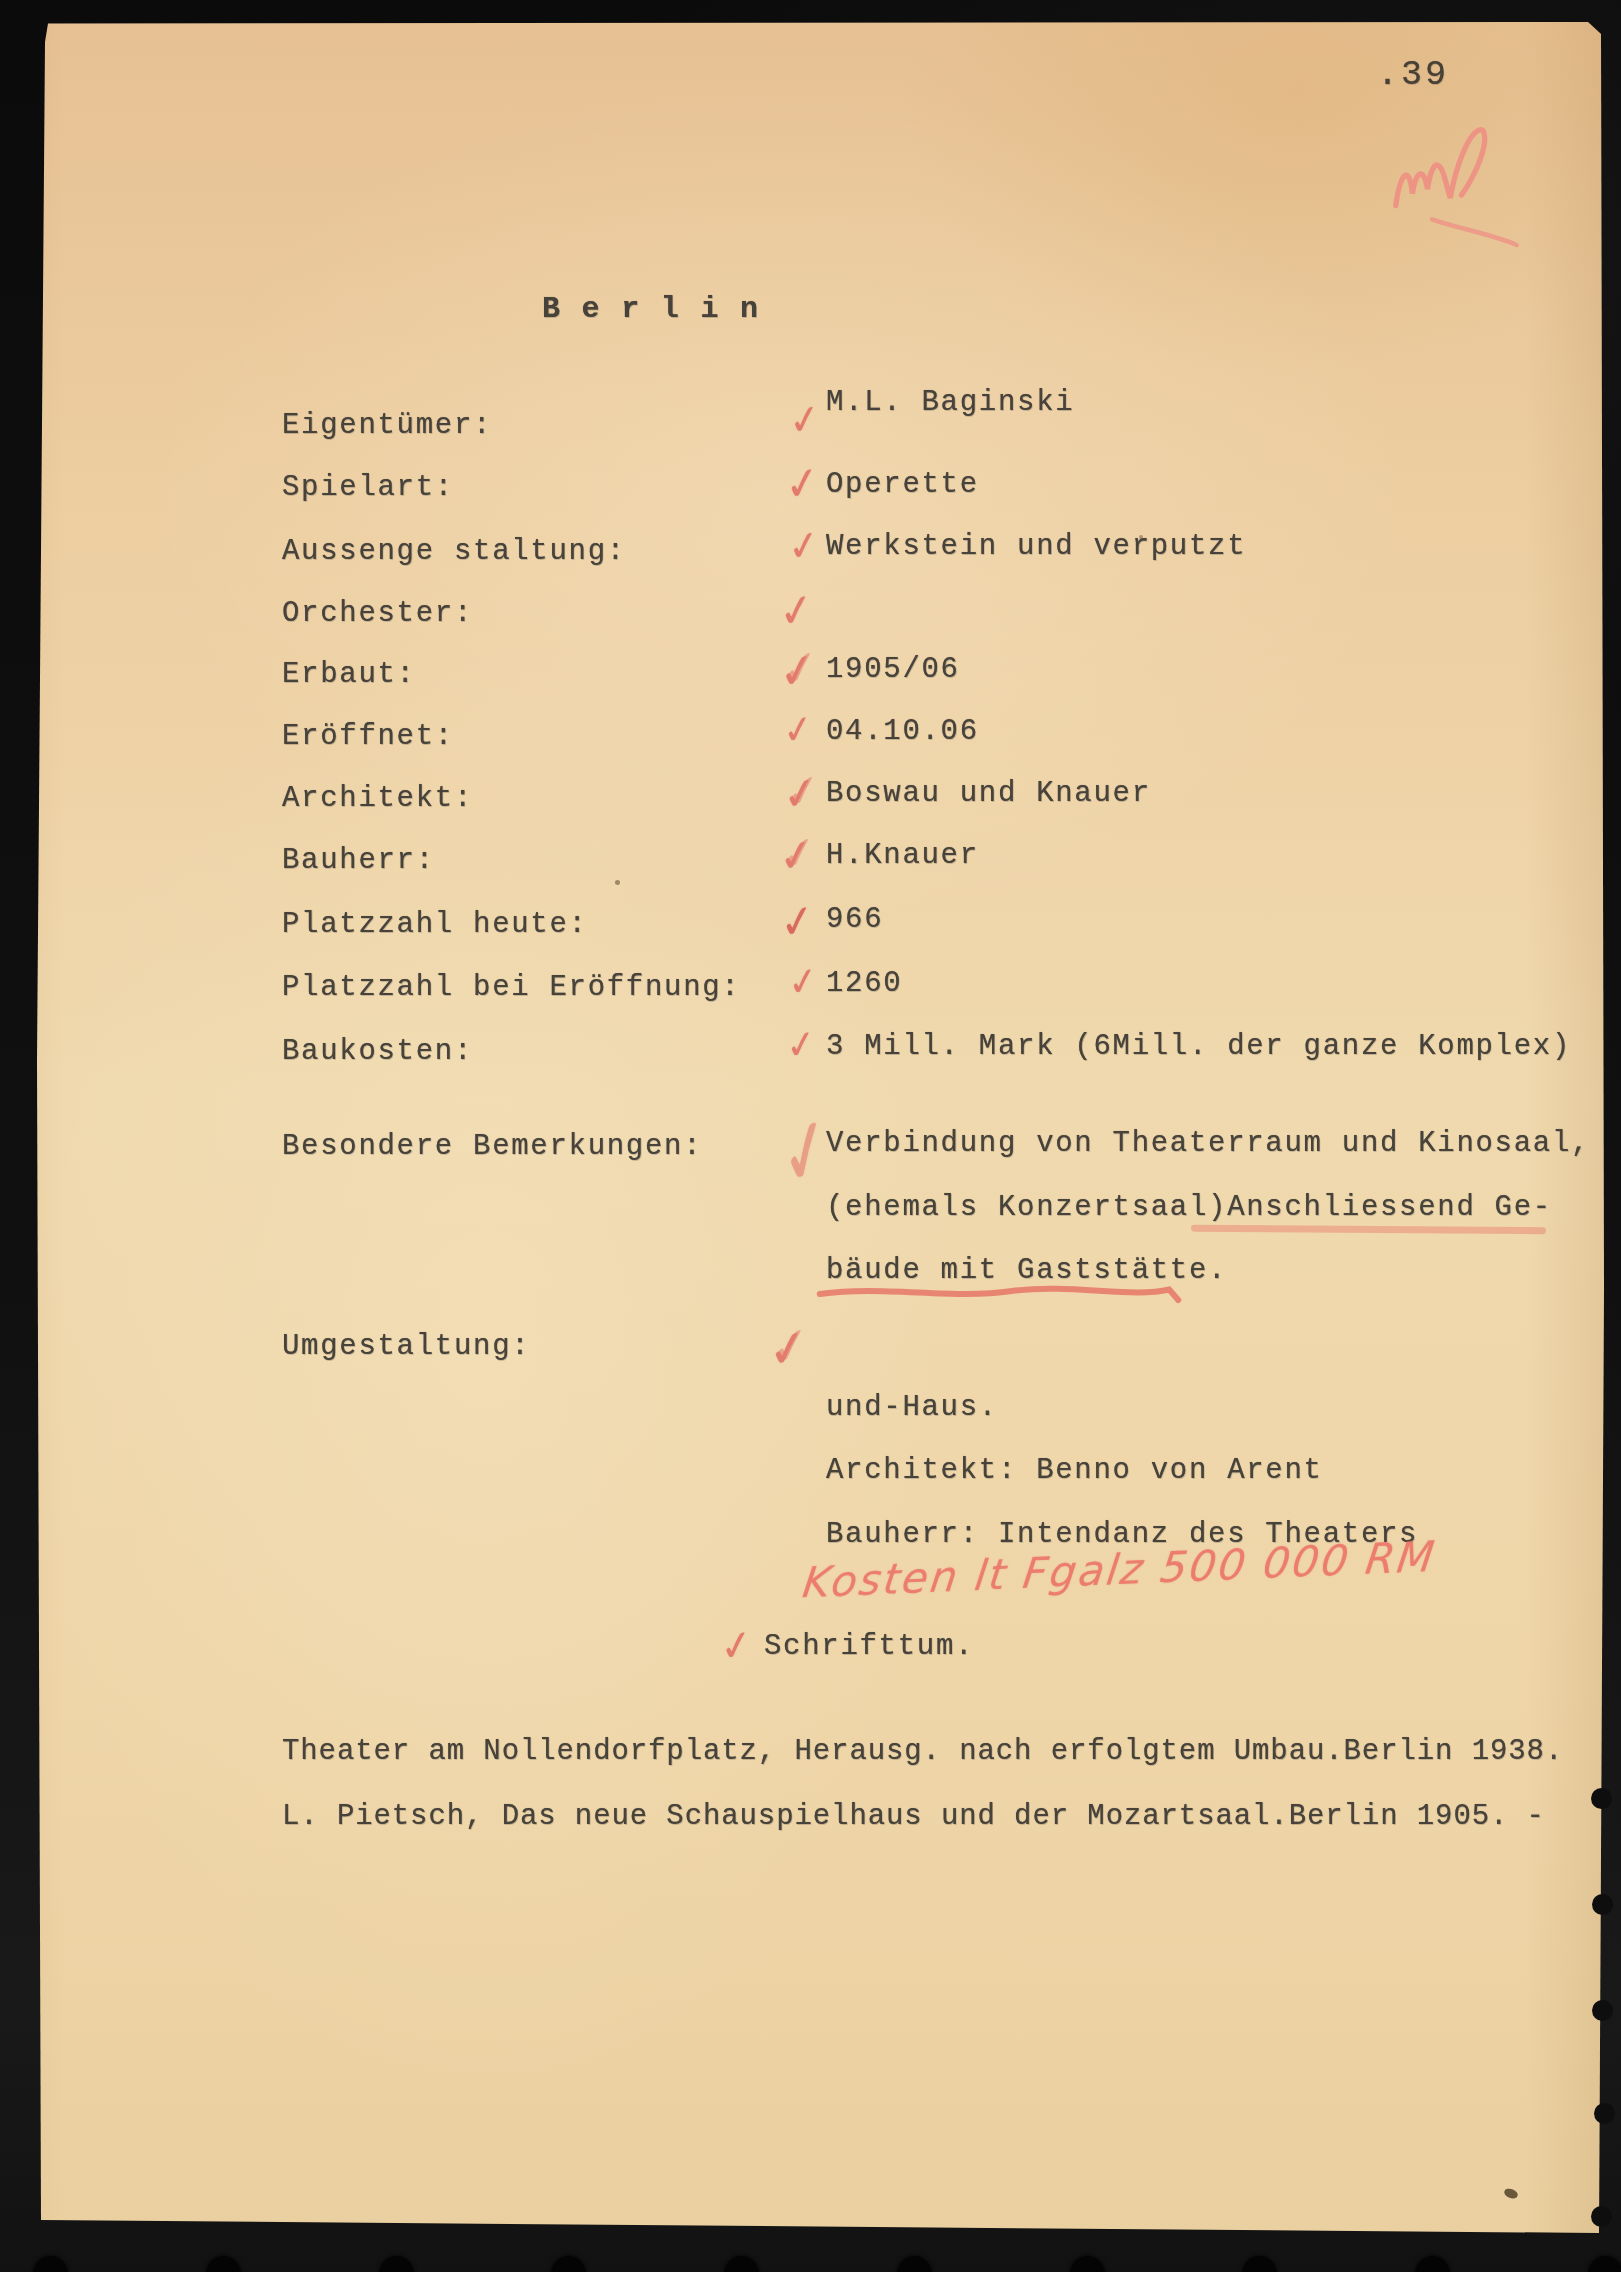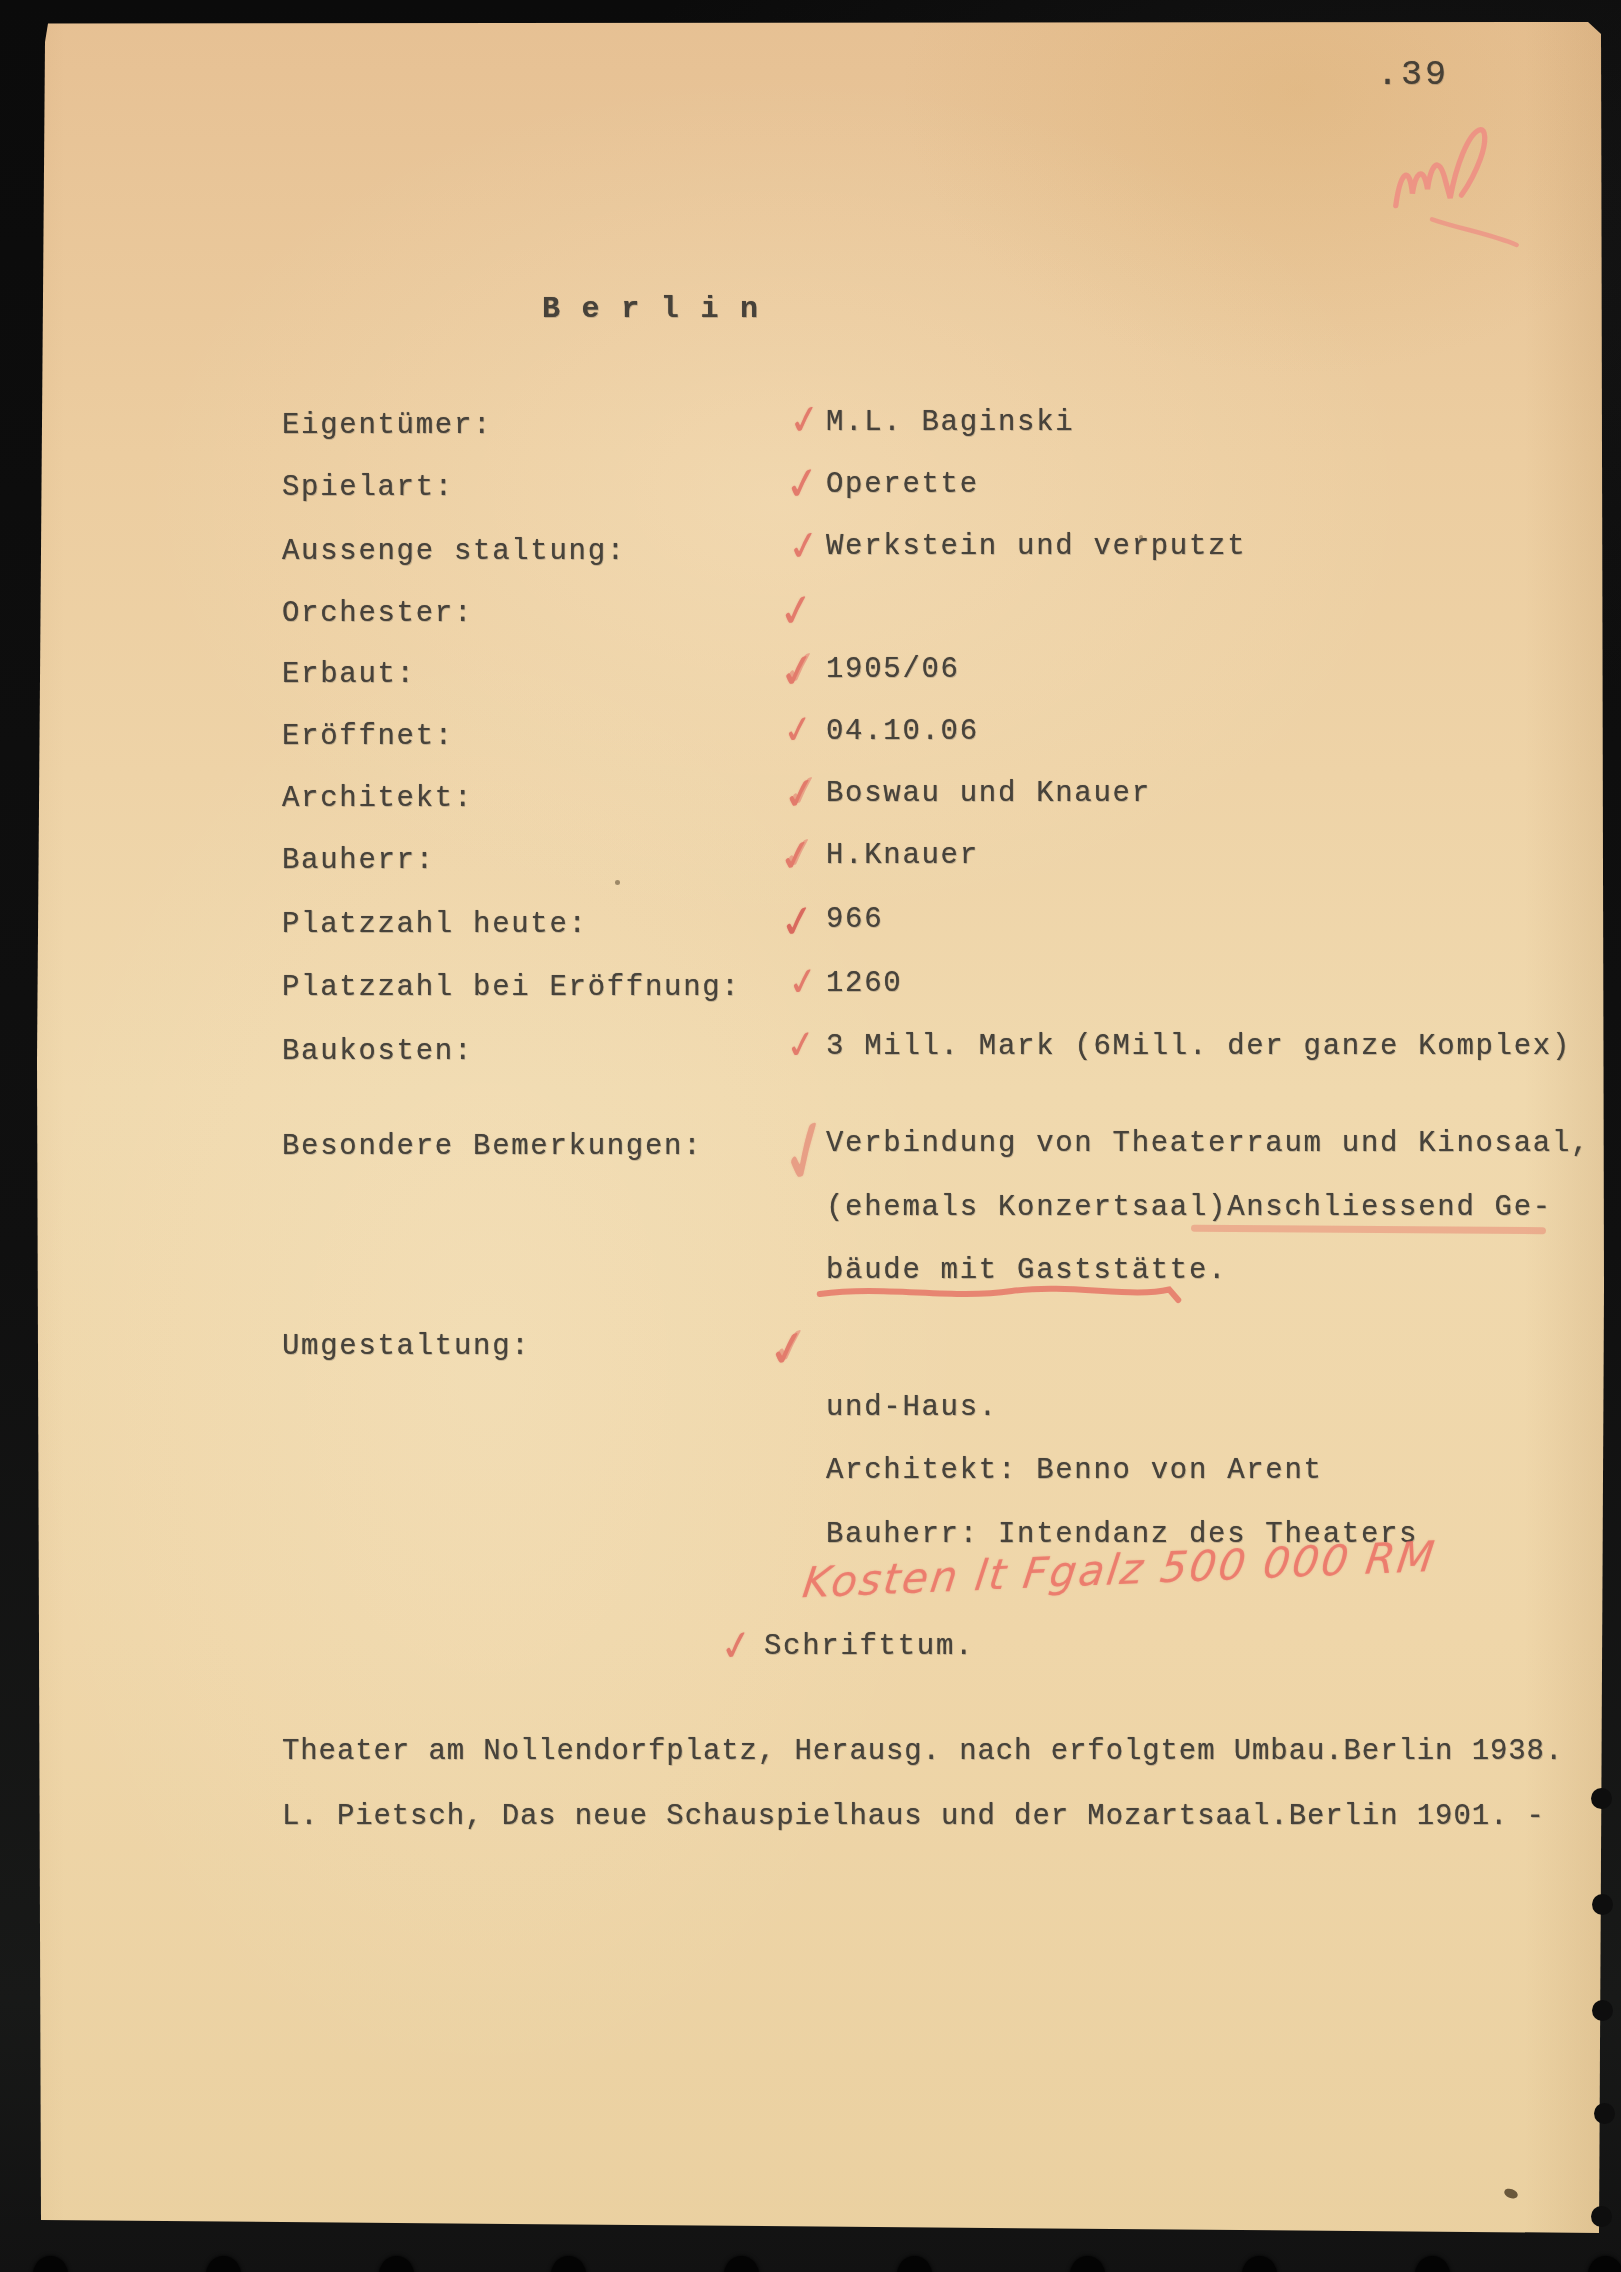--- a/index.html
+++ b/index.html
@@ -65,21 +65,21 @@
 
     <svg class="redsvg" style="left:1388px;top:115px" width="144" height="136" viewBox="0 0 190 180">
       <path d="M10,120 C16,76 28,64 32,104 C36,78 46,64 52,98 C56,70 66,48 76,88 L82,110
                C90,66 106,26 120,20 C130,16 130,36 122,58 C114,80 104,96 97,106" fill="none" stroke="#ee8c83" stroke-width="7" stroke-linecap="round" opacity="0.85"></path>
       <path d="M58,138 C92,150 138,158 170,172" fill="none" stroke="#ee8c83" stroke-width="6" stroke-linecap="round" opacity="0.7"></path>
     </svg>
 
     <span class="tw ttl" style="left:542px;top:292px">B e r l i n</span>
 
     <span class="tw" style="left:282px;top:409px">Eigentümer:</span>
-    <span class="tw" style="left:826px;top:406px">M.L. Baginski</span>
+    <span class="tw" style="left:826px;top:386px">M.L. Baginski</span>
     <span class="check" style="left:789px;top:398px;font-size:38px">✓</span>
 
     <span class="tw" style="left:282px;top:471px">Spielart:</span>
     <span class="tw" style="left:826px;top:468px">Operette</span>
     <span class="check" style="left:785px;top:459px;font-size:42px">✓</span>
 
     <span class="tw" style="left:282px;top:535px">Aussenge staltung:</span>
     <span class="tw" style="left:826px;top:530px">Werkstein und verputzt</span>
     <span class="check" style="left:788px;top:524px;font-size:38px">✓</span>
 
@@ -128,21 +128,21 @@
     <span class="check dbl" style="left:768px;top:1321px;font-size:47px">✓</span>
     <span class="tw" style="left:826px;top:1391px">und-Haus.</span>
     <span class="tw" style="left:826px;top:1454px">Architekt: Benno von Arent</span>
     <span class="tw" style="left:826px;top:1518px">Bauherr: Intendanz des Theaters</span>
 
     <span class="hand" style="left:803px;top:1545px">Kosten lt Fgalz 500 000 RM</span>
 
     <span class="check" style="left:720px;top:1623px;font-size:39px">✓</span>
     <span class="tw" style="left:764px;top:1630px">Schrifttum.</span>
     <span class="tw bib" style="left:282px;top:1703px">Theater am Nollendorfplatz, Herausg. nach erfolgtem Umbau.Berlin 1938.</span>
-    <span class="tw bib" style="left:282px;top:1768px">L. Pietsch, Das neue Schauspielhaus und der Mozartsaal.Berlin 1901. -</span>
+    <span class="tw bib" style="left:282px;top:1768px">L. Pietsch, Das neue Schauspielhaus und der Mozartsaal.Berlin 1905. -</span>
 
     <div class="speck" style="left:1504px;top:2189px;width:13.6px;height:9px;transform:rotate(20deg)"></div>
     <div class="speck" style="left:615px;top:880px;width:5.3px;height:4.5px;opacity:.5"></div>
     <div class="speck" style="left:1139px;top:535px;width:3.8px;height:3.8px;opacity:.4"></div>
   </div>
 
   <div class="notch" style="left:1591px;top:1788px"></div>
   <div class="notch" style="left:1592px;top:1894px"></div>
   <div class="notch" style="left:1592px;top:2000px"></div>
   <div class="notch" style="left:1594px;top:2103px"></div>

